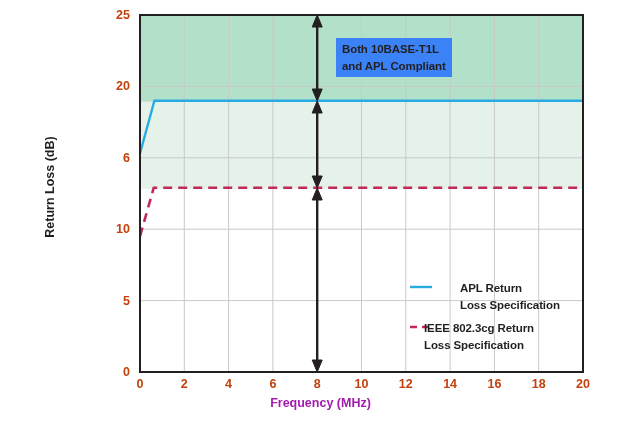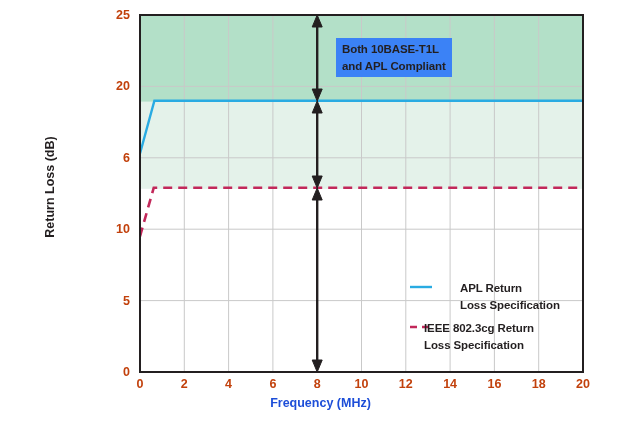--- a/index.html
+++ b/index.html
@@ -47,21 +47,21 @@
     font-size:12.5px;
     color:#c2410c;
     text-align:center;
   }
   .ytick{text-align:right;}
 
   #xlabel{
     position:absolute;
     left:0;top:396px;width:641px;
     text-align:center;
-    font-weight:bold;font-size:12.5px;color:#1d4ed8;
+    font-weight:bold;font-size:12.5px;color:#a21caf;
   }
   #ylabel{
     position:absolute;
     left:-30px;top:180px;width:160px;
     transform:rotate(-90deg);
     transform-origin:center center;
     text-align:center;
     font-weight:bold;font-size:12.5px;color:#231f20;
   }
 </style>

